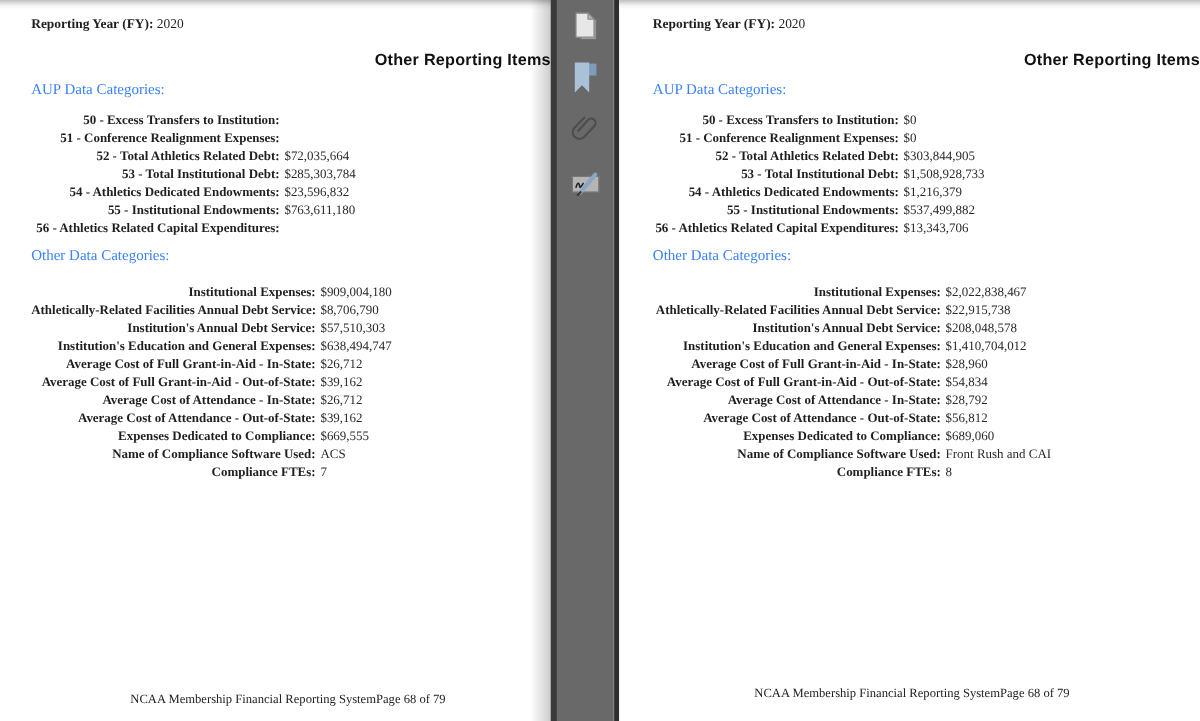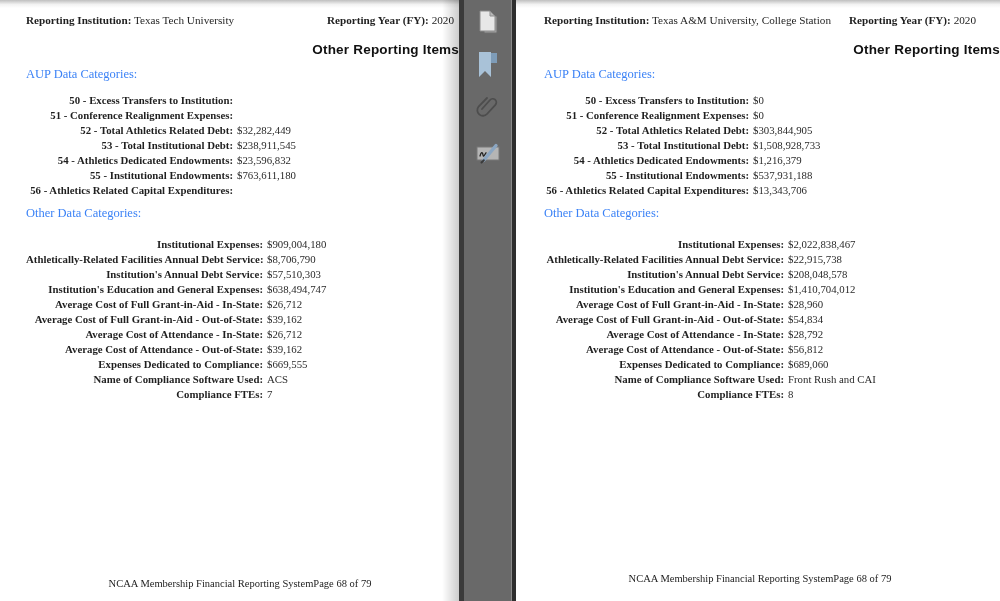--- a/index.html
+++ b/index.html
@@ -89,48 +89,44 @@
   .nav-btn.pos-3 { top: 90px; }
   .nav-btn.pos-4 { top: 137px; }
   .nav-btn svg { display: block; }
 </style>
 </head>
 <body>
 
 <section class="page left">
   <div class="pg-header">
     <div>
-      <span class="b">Reporting Institution:</span>
-      <span class="v">Texas Tech University</span>
-    </div>
-    <div>
       <span class="b">Reporting Year (FY):</span>
       <span class="v">2020</span>
     </div>
   </div>
 
   <h1 class="pg-title">Other Reporting Items</h1>
 
   <div class="sec-heading aup-heading">AUP Data Categories:</div>
   <div class="rows aup-rows">
       <div class="row">
         <span class="lbl">50 - Excess Transfers to Institution:</span>
         <span class="val"></span>
       </div>
       <div class="row">
         <span class="lbl">51 - Conference Realignment Expenses:</span>
         <span class="val"></span>
       </div>
       <div class="row">
         <span class="lbl">52 - Total Athletics Related Debt:</span>
-        <span class="val">$32,282,449</span>
+        <span class="val">$72,035,664</span>
       </div>
       <div class="row">
         <span class="lbl">53 - Total Institutional Debt:</span>
-        <span class="val">$238,911,545</span>
+        <span class="val">$285,303,784</span>
       </div>
       <div class="row">
         <span class="lbl">54 - Athletics Dedicated Endowments:</span>
         <span class="val">$23,596,832</span>
       </div>
       <div class="row">
         <span class="lbl">55 - Institutional Endowments:</span>
         <span class="val">$763,611,180</span>
       </div>
       <div class="row">
@@ -226,24 +222,20 @@
         <path d="M9.5 21.5 L22 6.5" stroke="#8ba6c2" stroke-width="3.4" stroke-linecap="round"></path>
         <path d="M7.5 23.5 L9.8 21.2" stroke="#3a3a3a" stroke-width="2" stroke-linecap="round"></path>
       </svg>
     </span>
   </div>
 </div>
 
 <section class="page right">
   <div class="pg-header">
     <div>
-      <span class="b">Reporting Institution:</span>
-      <span class="v">Texas A&amp;M University, College Station</span>
-    </div>
-    <div>
       <span class="b">Reporting Year (FY):</span>
       <span class="v">2020</span>
     </div>
   </div>
 
   <h1 class="pg-title">Other Reporting Items</h1>
 
   <div class="sec-heading aup-heading">AUP Data Categories:</div>
   <div class="rows aup-rows">
       <div class="row">
@@ -261,21 +253,21 @@
       <div class="row">
         <span class="lbl">53 - Total Institutional Debt:</span>
         <span class="val">$1,508,928,733</span>
       </div>
       <div class="row">
         <span class="lbl">54 - Athletics Dedicated Endowments:</span>
         <span class="val">$1,216,379</span>
       </div>
       <div class="row">
         <span class="lbl">55 - Institutional Endowments:</span>
-        <span class="val">$537,931,188</span>
+        <span class="val">$537,499,882</span>
       </div>
       <div class="row">
         <span class="lbl">56 - Athletics Related Capital Expenditures:</span>
         <span class="val">$13,343,706</span>
       </div>
     </div>
 
   <div class="sec-heading other-heading">Other Data Categories:</div>
   <div class="rows other-rows">
       <div class="row">

